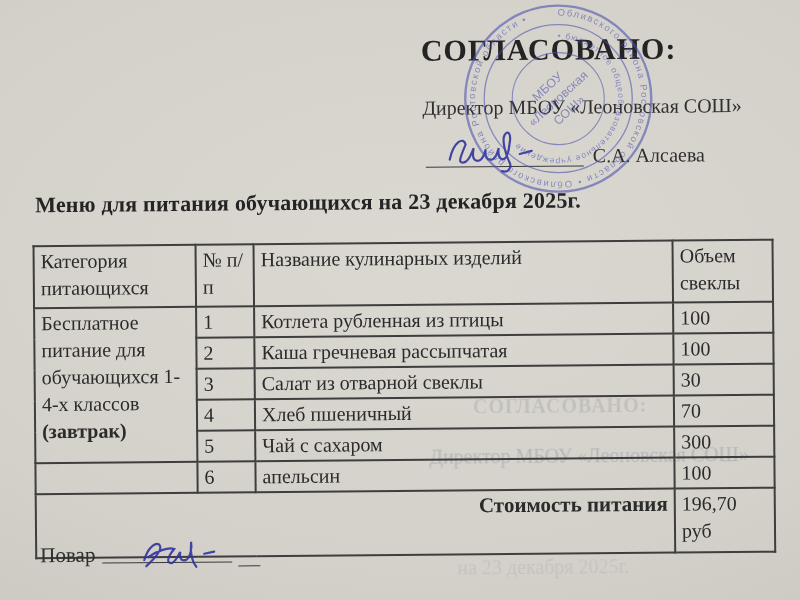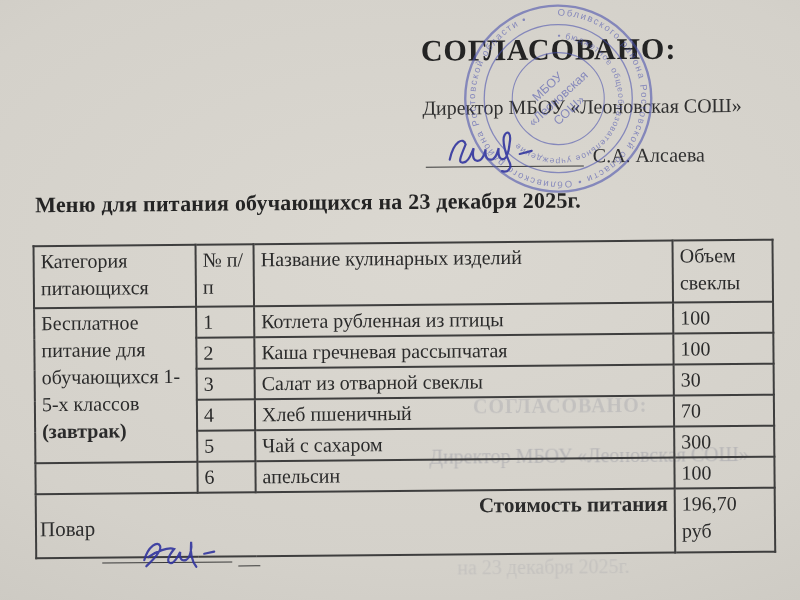--- a/index.html
+++ b/index.html
@@ -20,21 +20,21 @@
   table.menu td{border:2px solid #3e3e3e;vertical-align:top;padding:1px 6px;line-height:27px;overflow:hidden;}
   tr.hdr{height:62px;}
   tr.item{height:29px;}
   tr.total{height:64px;}
   td.num-cell,td.vol-cell{padding-left:9px;}
   .cat-cell{line-height:29px;padding-left:7px;}
   .cat-bold{font-weight:bold;display:block;}
   .total-label{text-align:right;font-weight:bold;font-size:21px;padding-right:10px;line-height:30px;}
   .total-value{line-height:29px;}
 
-  .cook{position:absolute;left:38px;top:514px;font-size:21px;}
+  .cook{position:absolute;left:38px;top:540px;font-size:21px;}
   .cook-underline{position:absolute;left:100px;top:546px;width:130px;height:14px;border-bottom:1.6px solid #3a3a3a;}
   .cook-underline2{position:absolute;left:236px;top:552px;width:22px;height:12px;border-bottom:1.6px solid #3a3a3a;}
 
   .ghost{position:absolute;color:#73768a;filter:blur(0.6px);pointer-events:none;white-space:nowrap;}
   .ghost1{left:472px;top:396px;font-size:20px;font-weight:bold;opacity:0.20;letter-spacing:1px;}
   .ghost2{left:428px;top:446px;font-size:20px;opacity:0.30;}
   .ghost3{left:455px;top:557px;font-size:20px;opacity:0.15;}
 
   .stamp{position:absolute;left:450px;top:0;opacity:0.58;}
   .stamp text{fill:#4a51ae;font-family:"Liberation Sans","DejaVu Sans",sans-serif;}
@@ -96,21 +96,21 @@
         </colgroup>
       <tbody>
           <tr class="hdr">
         <td>Категория питающихся</td>
         <td>№ п/п</td>
         <td>Название кулинарных изделий</td>
         <td>Объем свеклы</td>
       </tr>
       <tr class="item">
         <td class="cat-cell" rowspan="5">
-          <span>Бесплатное питание для обучающихся 1-5-х классов</span>
+          <span>Бесплатное питание для обучающихся 1-4-х классов</span>
           <span class="cat-bold">(завтрак)</span>
         </td>
         <td class="num-cell">1</td>
         <td>Котлета рубленная из птицы</td>
         <td class="vol-cell">100</td>
       </tr>
       <tr class="item">
         <td class="num-cell">2</td>
         <td>Каша гречневая рассыпчатая</td>
         <td class="vol-cell">100</td>

